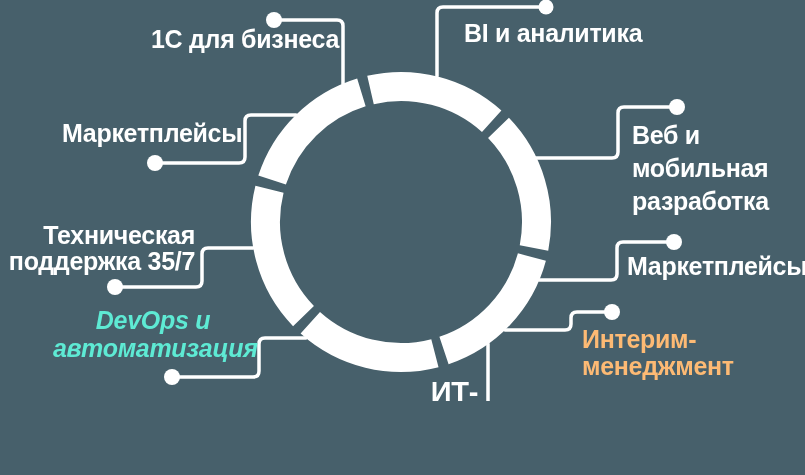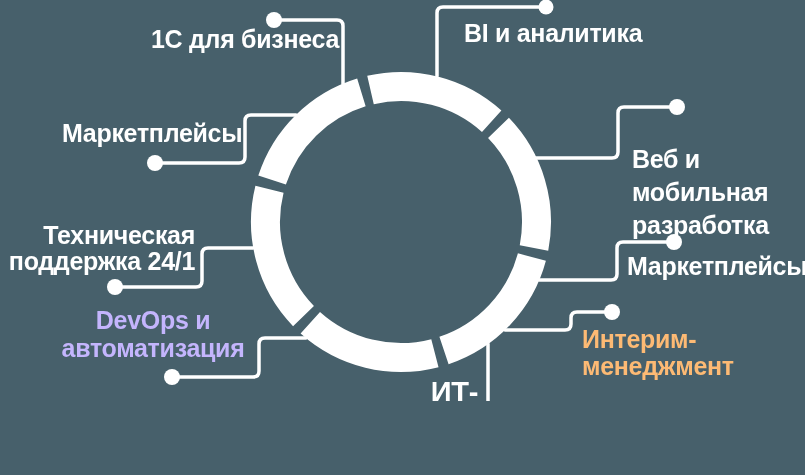--- a/index.html
+++ b/index.html
@@ -60,27 +60,27 @@
       <path d="M172 377 H253 Q259 377 259 371 V344 Q259 338 265 338 H306" fill="none" stroke="#ffffff" stroke-width="3.5" stroke-linecap="round"></path>
       <circle cx="172" cy="377" r="8" fill="#ffffff"></circle>
       <path d="M115 287 H196 Q202 287 202 281 V254 Q202 248 208 248 H253" fill="none" stroke="#ffffff" stroke-width="3.5" stroke-linecap="round"></path>
       <circle cx="115" cy="287" r="8" fill="#ffffff"></circle>
       <path d="M155 163 H239 Q245 163 245 157 V121 Q245 115 251 115 H296" fill="none" stroke="#ffffff" stroke-width="3.5" stroke-linecap="round"></path>
       <circle cx="155" cy="163" r="8" fill="#ffffff"></circle>
     </svg>
 
   <div class="label" id="lbl-1c" style="color: rgb(255, 255, 255);">1С для бизнеса</div>
   <div class="label" id="lbl-bi" style="color: rgb(255, 255, 255);">BI и аналитика</div>
-  <div class="label" id="lbl-web" style="color: rgb(255, 255, 255); margin-top: 24px;">Веб и
+  <div class="label" id="lbl-web" style="color: rgb(255, 255, 255);">Веб и
 мобильная
 разработка</div>
   <div class="label" id="lbl-marketplaces" style="color: rgb(255, 255, 255);">Маркетплейсы</div>
   <div class="label" id="lbl-interim" style="color: #fdba74;">Интерим-
 менеджмент</div>
   <div class="label" id="lbl-itinfra" style="color: rgb(255, 255, 255);">ИТ-
 инфраструктура
 под ключ</div>
-  <div class="label" id="lbl-devops" style="color: #c4b5fd;">DevOps и
+  <div class="label" id="lbl-devops" style="color: #5eead4; font-style: italic;">DevOps и
 автоматизация</div>
   <div class="label" id="lbl-support" style="color: rgb(255, 255, 255);">Техническая
-поддержка 24/1</div>
+поддержка 35/7</div>
   <div class="label" id="lbl-digital" style="color: rgb(255, 255, 255);">Маркетплейсы</div>
 </div>
 
 </body></html>

